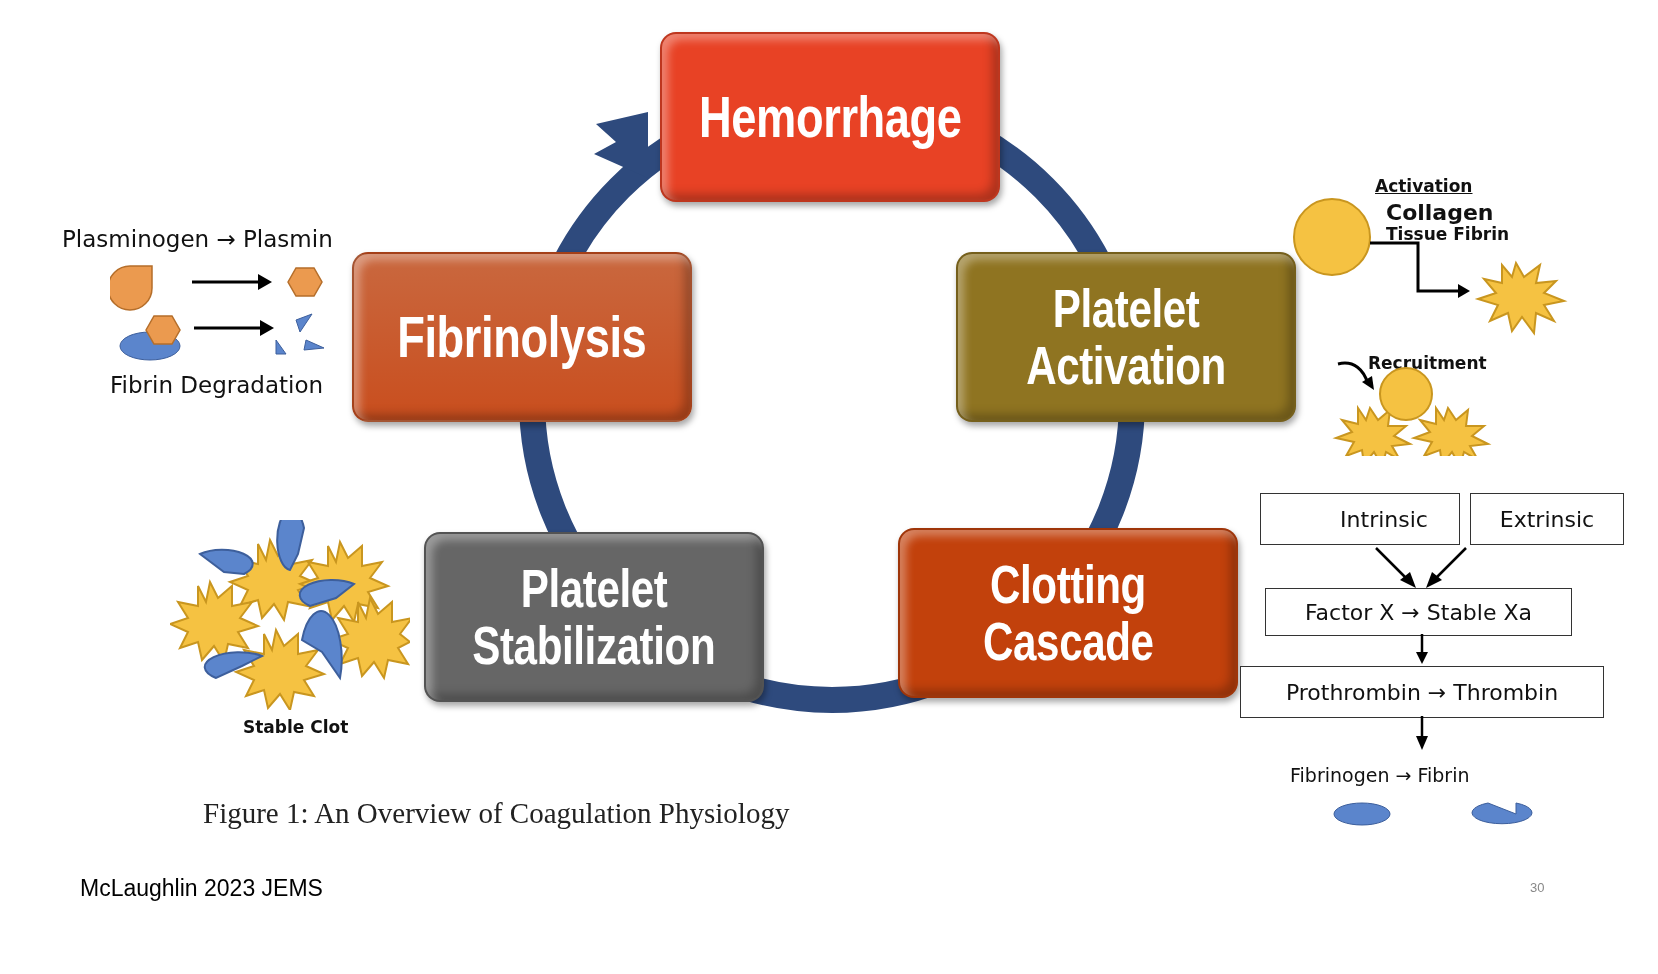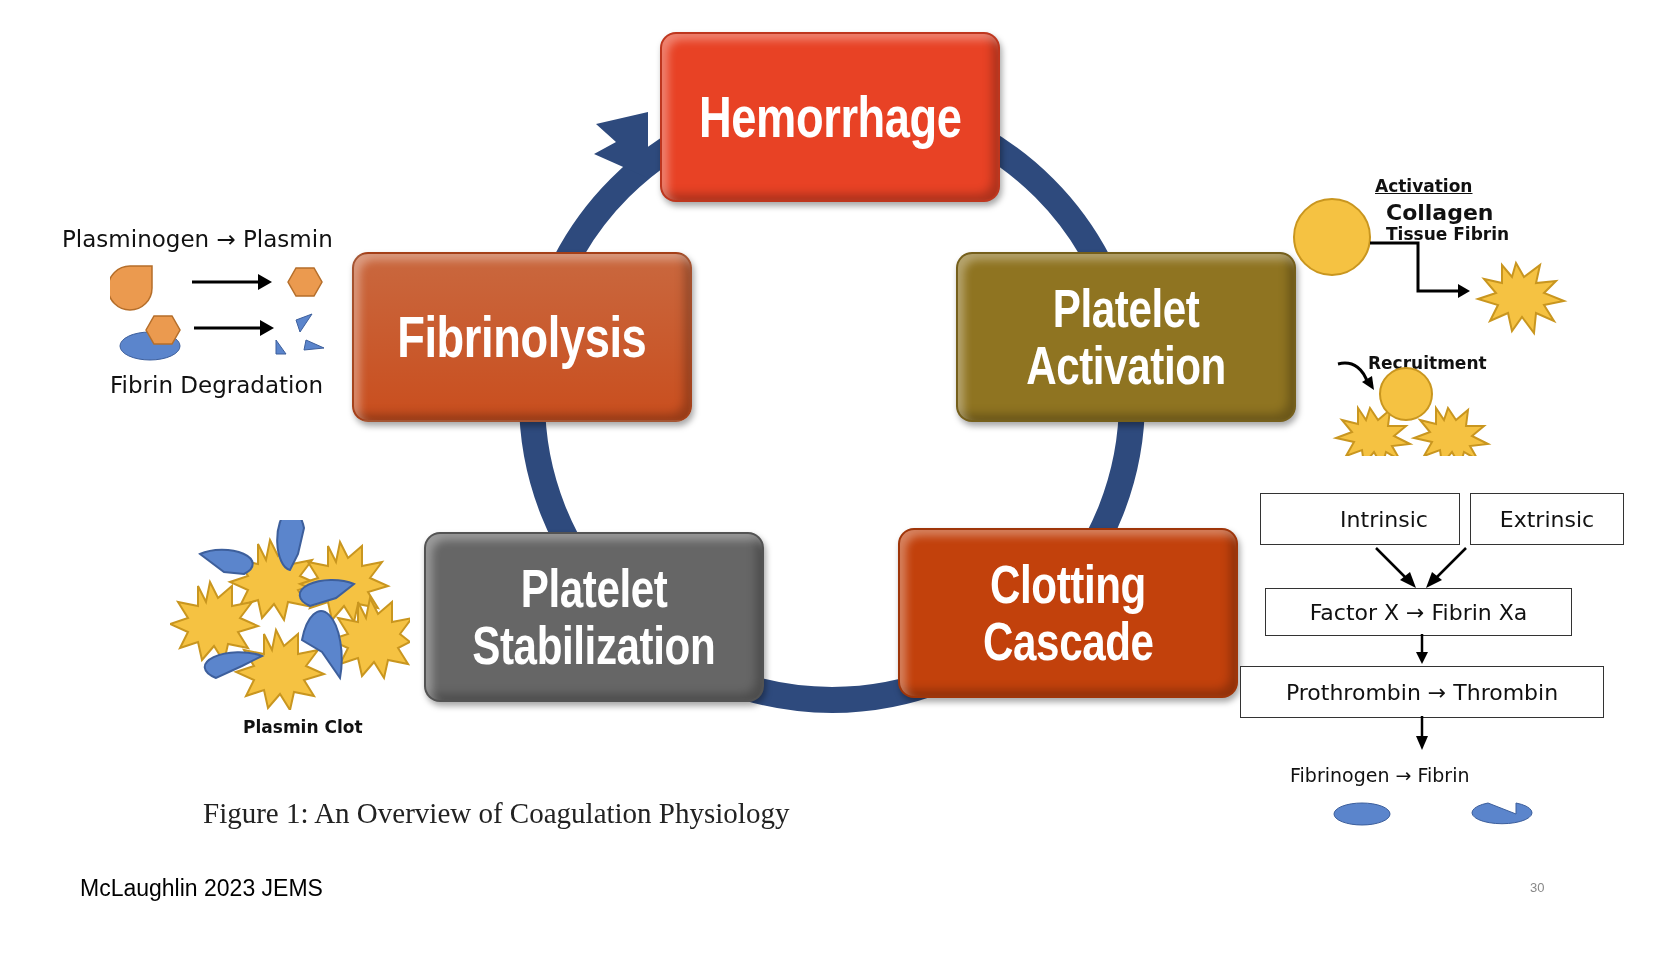--- a/index.html
+++ b/index.html
@@ -74,21 +74,21 @@
 <svg class="abs" style="left:1330px;top:356px" width="190" height="100">
   <path d="M8,8 C24,4 34,14 38,28" fill="none" stroke="#000" stroke-width="3"></path>
   <polygon points="32,26 44,34 42,20" fill="#000"></polygon>
   <polygon fill="#f5c242" stroke="#c9961f" stroke-width="2" points="40,52 48,64 60,54 58,70 76,70 64,80 80,88 62,90 70,104 56,96 52,110 44,96 34,108 32,94 16,100 24,86 6,82 22,76 12,64 28,68 28,52 36,64"></polygon>
   <polygon fill="#f5c242" stroke="#c9961f" stroke-width="2" points="118,52 126,64 138,54 136,70 154,70 142,80 158,88 140,90 148,104 134,96 130,110 122,96 112,108 110,94 94,100 102,86 84,82 100,76 90,64 106,68 106,52 114,64"></polygon>
   <circle cx="76" cy="38" r="26" fill="#f5c242" stroke="#c9961f" stroke-width="2"></circle>
 </svg>
 
 <div class="flowbox" style="left:1260px;top:493px;width:150px;height:50px;padding-left:48px;">Intrinsic</div>
 <div class="flowbox" style="left:1430px;top:493px;width:152px;height:50px;margin-left:40px;">Extrinsic</div>
-<div class="flowbox" style="left:1265px;top:588px;width:305px;height:46px;">Factor X → Fibrin Xa</div>
+<div class="flowbox" style="left:1265px;top:588px;width:305px;height:46px;">Factor X → Stable Xa</div>
 <div class="flowbox" style="left:1240px;top:666px;width:362px;height:50px;">Prothrombin → Thrombin</div>
 <div class="abs label-dark" style="left:1290px;top:764px;font-size:19px;font-weight:normal;">Fibrinogen → Fibrin</div>
 <svg class="abs" style="left:1240px;top:540px" width="362" height="270">
   <line x1="136" y1="8" x2="170" y2="42" stroke="#000" stroke-width="2.5"></line>
   <polygon points="160,40 176,48 170,32" fill="#000"></polygon>
   <line x1="226" y1="8" x2="192" y2="42" stroke="#000" stroke-width="2.5"></line>
   <polygon points="202,40 186,48 192,32" fill="#000"></polygon>
   <line x1="182" y1="94" x2="182" y2="116" stroke="#000" stroke-width="2.5"></line>
   <polygon points="176,112 182,124 188,112" fill="#000"></polygon>
   <line x1="182" y1="176" x2="182" y2="200" stroke="#000" stroke-width="2.5"></line>
@@ -108,17 +108,17 @@
     <polygon points="106,110 114,126 128,114 128,134 148,130 136,146 154,154 134,160 144,176 124,172 120,190 110,174 98,188 94,170 76,176 84,160 66,152 84,146 74,130 94,134 94,114 102,130"></polygon>
   </g>
   <g fill="#5b85cc" stroke="#3d5f9c" stroke-width="2">
     <path d="M120,50 A14,30 0 1,1 134,8 L128,34 Z"></path>
     <path d="M30,34 A30,14 0 1,1 74,54 L54,52 Z"></path>
     <path d="M140,86 A30,14 0 1,1 184,64 L166,78 Z"></path>
     <path d="M46,158 A30,13 0 1,1 92,136 L72,146 Z"></path>
     <path d="M132,120 A13,30 0 1,1 170,158 L152,132 Z"></path>
   </g>
 </svg>
-<div class="abs label-dark" style="left:243px;top:717px;font-size:17px;">Plasmin Clot</div>
+<div class="abs label-dark" style="left:243px;top:717px;font-size:17px;">Stable Clot</div>
 
 <div class="abs" style="left:203px;top:797px;font-family:'Liberation Serif',serif;font-size:29px;color:#222;">Figure 1: An Overview of Coagulation Physiology</div>
 <div class="abs" style="left:80px;top:875px;font-family:'Liberation Sans',sans-serif;font-size:23px;color:#000;">McLaughlin 2023 JEMS</div>
 <div class="abs" style="left:1530px;top:880px;font-family:'Liberation Sans',sans-serif;font-size:13px;color:#888;">30</div>
 
 </body></html>

